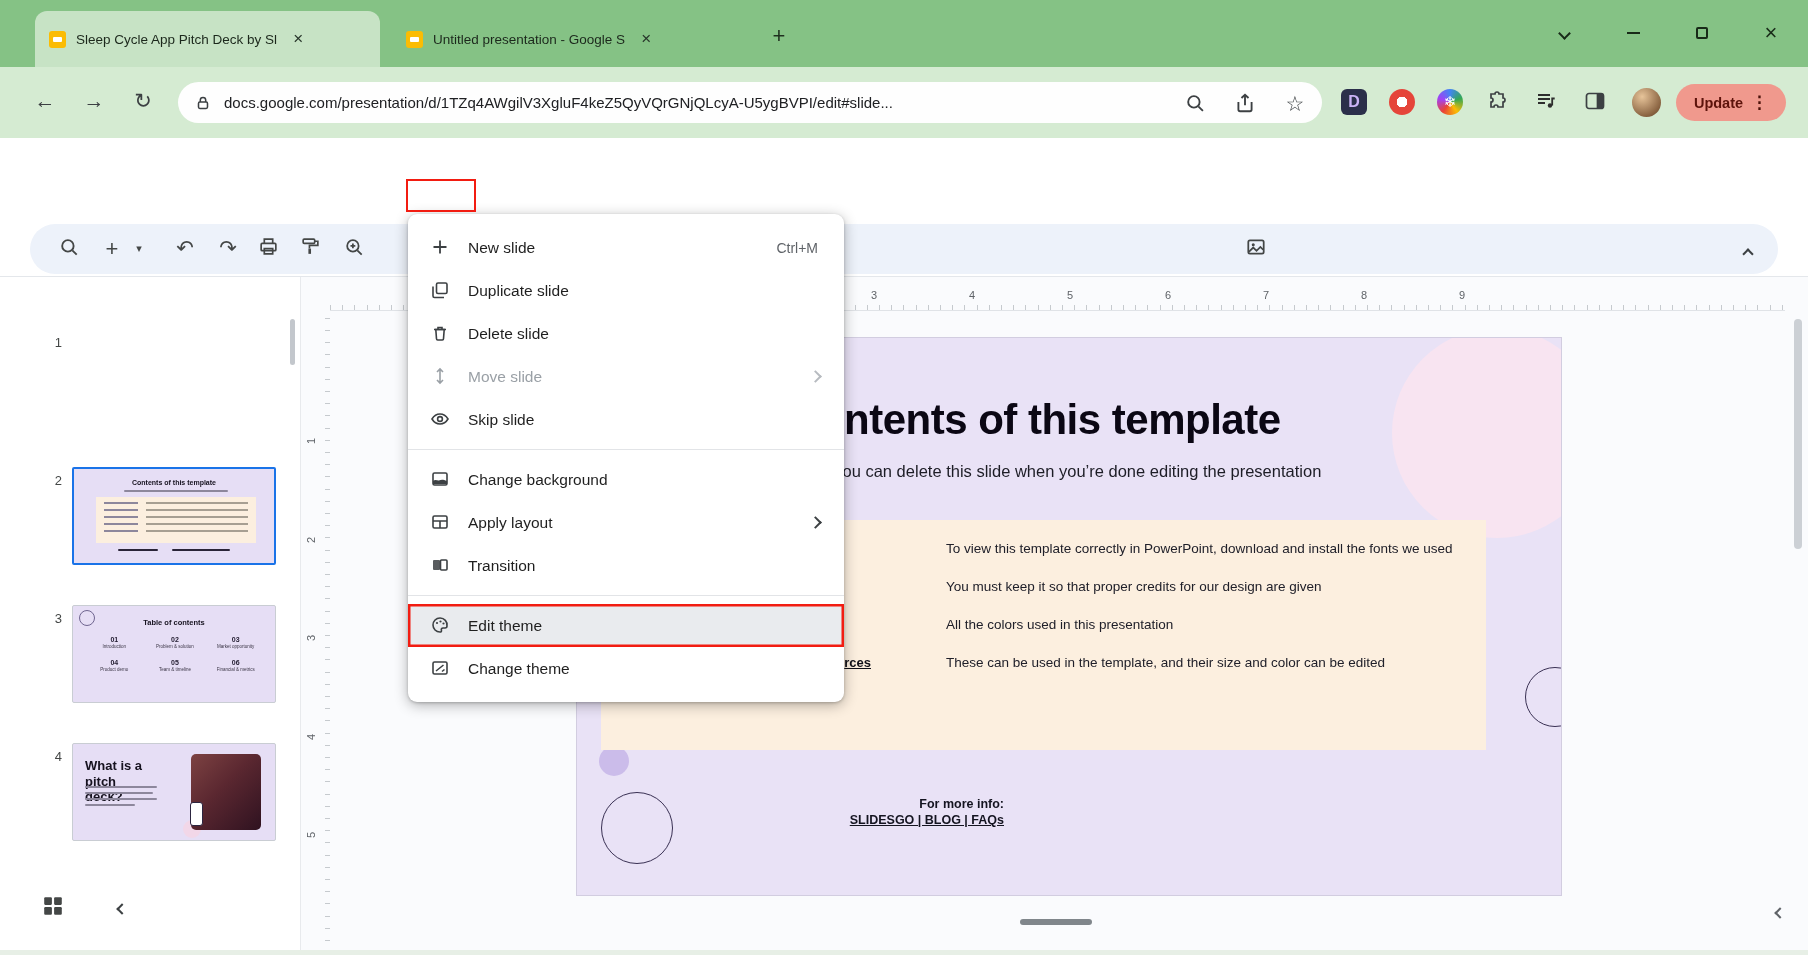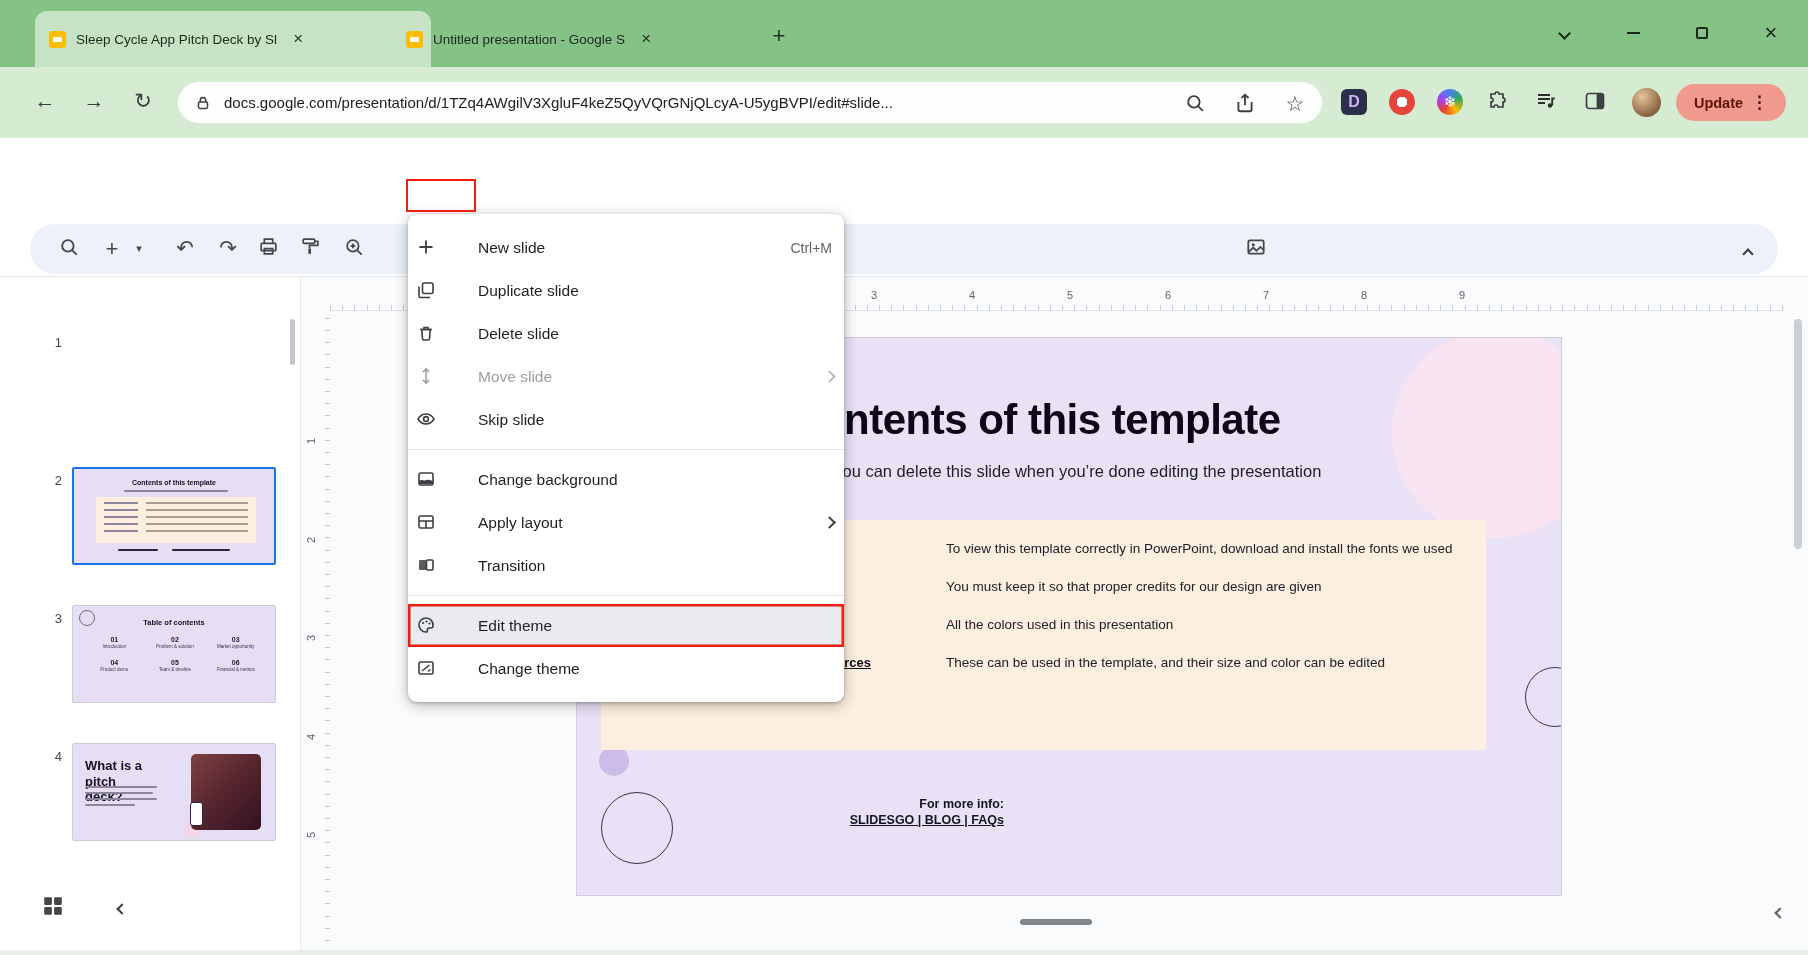--- a/index.html
+++ b/index.html
@@ -113,21 +113,21 @@
   .sl-link { font-weight:700; text-decoration:underline; }
   .sl-foot { position:absolute; top:458px; font-size:12.5px; font-weight:700; color:#141420; line-height:16px; }
   .sl-foot .links { text-decoration:underline; }
 
   .hscroll { position:absolute; left:1020px; top:642px; width:72px; height:6px; background:#80868b; border-radius:3px; }
   .vscroll { position:absolute; left:1794px; top:42px; width:8px; height:230px; background:#ccd0d5; border-radius:4px; }
 
   
   .menu { position:absolute; left:408px; top:214px; width:436px; background:#fff; border-radius:9px;
           box-shadow:0 3px 14px rgba(0,0,0,.3), 0 1px 3px rgba(0,0,0,.2); padding:12px 0; z-index:50; }
-  .mi { display:flex; align-items:center; height:43px; padding:0 8px; color:#1f1f1f;gap:24px; }
+  .mi { display:flex; align-items:center; height:43px; padding:0 22px; color:#1f1f1f; }
   .mi .mic { width:24px; height:22px; flex:none; color:#3c4043; }
   .mi .mil { margin-left:14px; font-size:15.5px; }
   .mi .mis { margin-left:auto; margin-right:4px; font-size:14px; color:#5f6368; }
   .mi .sub { margin-left:auto; margin-right:2px; }
   .mi.disabled, .mi.disabled .mic { color:#9aa0a6; }
   .mi.disabled .chev { border-color:#b7bbc0; }
   .mi.highlight { background:#e9ebee; box-shadow:inset 0 0 0 2.5px #f21c11; }
   .msep { border-top:1px solid #e2e4e7; margin:8px 0; }
 
   
@@ -135,21 +135,21 @@
 
   .bottom-strip { position:absolute; left:0; bottom:0; width:1808px; height:5px; background:#e7efe6; z-index:70; }
   svg { display:block; }
 </style>
 </head>
 <body>
 
 <div class="screen">
 
   <div class="ts">
-    <div class="tab active" style="left:35px; width:396px;">
+    <div class="tab active" style="left:35px; width:345px;">
       <span class="fav"></span>
       <span class="tab-title">Sleep Cycle App Pitch Deck by Sl</span>
       <span class="tab-close">×</span>
     </div>
     <div class="tab" style="left:392px; width:345px;">
       <span class="fav"></span>
       <span class="tab-title">Untitled presentation - Google S</span>
       <span class="tab-close">×</span>
     </div>
     <div class="newtab" style="left:764px;">+</div>

